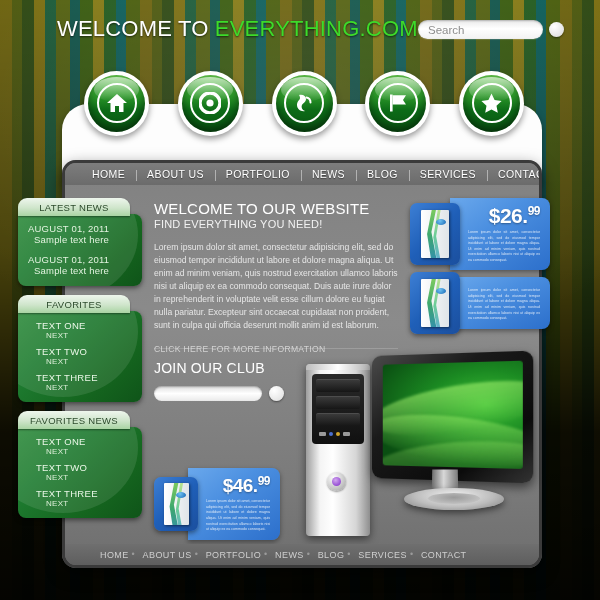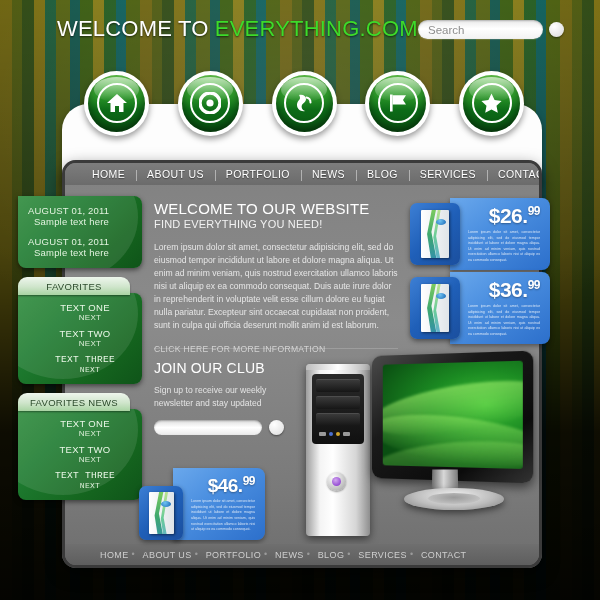--- a/index.html
+++ b/index.html
@@ -175,22 +175,22 @@
   }
   .sbbody::before {
     content: ""; position: absolute; left: -30px; top: -44px;
     width: 150px; height: 130px; border-radius: 50%;
     background: rgba(255,255,255,.10);
   }
   .news-item { margin-bottom: 9px; position: relative; z-index: 2; }
   .news-item:last-child { margin-bottom: 0; }
   .news-date { font-size: 9.5px; color: #e2f3df; letter-spacing: .2px; }
   .news-text { font-size: 9.5px; color: #e2f3df; letter-spacing: .2px; margin-left: 6px; }
-  .fav-item { margin-bottom: 6px; position: relative; z-index: 2; padding-left: 8px; text-align: center; }
-  .fav-item:last-child { margin-bottom: 0; font-family: Liberation Mono, monospace; }
+  .fav-item { margin-bottom: 6px; position: relative; z-index: 2; padding-left: 8px; }
+  .fav-item:last-child { margin-bottom: 0; }
   .fav-title { font-size: 9.5px; color: #eaf7e7; letter-spacing: .3px; }
   .fav-sub { font-size: 8px; color: #dcefd8; letter-spacing: .3px; padding-left: 10px; }
 
   
   .content { position: absolute; left: 154px; top: 200px; width: 246px; }
   .c-h1 { font-size: 15px; color: #ffffff; letter-spacing: .2px; }
   .c-h2 { font-size: 11px; color: #f2f2f2; margin-top: 1px; letter-spacing: .2px; }
   .c-body {
     margin-top: 11px; font-size: 8.6px; line-height: 1.52;
     color: #e6e6e6; text-align: left;
@@ -222,21 +222,21 @@
   .j-btn {
     width: 15px; height: 15px; border-radius: 50%; border: none; cursor: pointer;
     background: radial-gradient(circle at 35% 30%, #ffffff, #dcdcdc);
     box-shadow: 0 1px 2px rgba(0,0,0,.45);
   }
 
   
   .pricebox { position: absolute; display: flex; align-items: center; }
   .pb1 { left: 410px; top: 198px; border-radius: 12px; }
   .pb2 { left: 410px; top: 272px; }
-  .pb3 { left: 139px; top: 468px; align-items: flex-end; }
+  .pb3 { left: 154px; top: 468px; }
   .pb-product {
     position: relative; z-index: 3;
     width: 50px; height: 62px; border-radius: 7px;
     background: linear-gradient(135deg, #3d7fd4 0%, #1f5fb8 50%, #1b4f9e 100%);
     box-shadow: 0 2px 5px rgba(0,0,0,.45);
     display: flex; align-items: center; justify-content: center;
   }
   .pb3 .pb-product { width: 44px; height: 54px; }
   .boxart {
     width: 28px; height: 48px;
@@ -463,20 +463,21 @@
     <a href="#">PORTFOLIO</a>
     <a href="#">NEWS</a>
     <a href="#">BLOG</a>
     <a href="#">SERVICES</a>
     <a href="#">CONTACT</a>
   </div>
 
   <div class="sidebar">
 
     <div class="sbblock">
+      <div class="sbtab">LATEST NEWS</div>
       <div class="sbbody">
         <div class="news-item">
           <div class="news-date">AUGUST 01, 2011</div>
           <div class="news-text">Sample text here</div>
         </div>
         <div class="news-item">
           <div class="news-date">AUGUST 01, 2011</div>
           <div class="news-text">Sample text here</div>
         </div>
       </div>
@@ -523,21 +524,20 @@
   <div class="content">
     <div class="c-h1">WELCOME TO OUR WEBSITE</div>
     <div class="c-h2">FIND EVERYTHING YOU NEED!</div>
     <div class="c-body">Lorem ipsum dolor sit amet, consectetur adipisicing elit, sed do eiusmod tempor incididunt ut labore et dolore magna aliqua. Ut enim ad minim veniam, quis nostrud exercitation ullamco laboris nisi ut aliquip ex ea commodo consequat. Duis aute irure dolor in reprehenderit in voluptate velit esse cillum dolore eu fugiat nulla pariatur. Excepteur sint occaecat cupidatat non proident, sunt in culpa qui officia deserunt mollit anim id est laborum.</div>
     <a class="c-link" href="#">CLICK HERE FOR MORE INFORMATION</a>
   </div>
   <div class="divider"></div>
 
   <div class="join">
     <div class="j-h1">JOIN OUR CLUB</div>
-    <div class="j-p">Sign up to receive our weekly newsletter and stay updated</div>
     <div class="j-form">
       <input class="j-input" type="text" placeholder="" style="">
       <button class="j-btn"></button>
     </div>
   </div>
 
   <div class="pricebox pb1">
     <div class="pb-product">
       <div class="boxart">
         <div class="wave1"></div>
@@ -555,23 +555,20 @@
 
   <div class="pricebox pb2">
     <div class="pb-product">
       <div class="boxart">
         <div class="wave1"></div>
         <div class="wave2"></div>
         <div class="logo"></div>
       </div>
     </div>
     <div class="pb-info">
-      <div class="pb-price">
-        <span>$36.</span><span class="cents">99</span>
-      </div>
       <div class="pb-desc">Lorem ipsum dolor sit amet, consectetur adipisicing elit, sed do eiusmod tempor incididunt ut labore et dolore magna aliqua. Ut enim ad minim veniam, quis nostrud exercitation ullamco laboris nisi ut aliquip ex ea commodo consequat.</div>
     </div>
   </div>
 
   <div class="pricebox pb3">
     <div class="pb-product">
       <div class="boxart">
         <div class="wave1"></div>
         <div class="wave2"></div>
         <div class="logo"></div>

